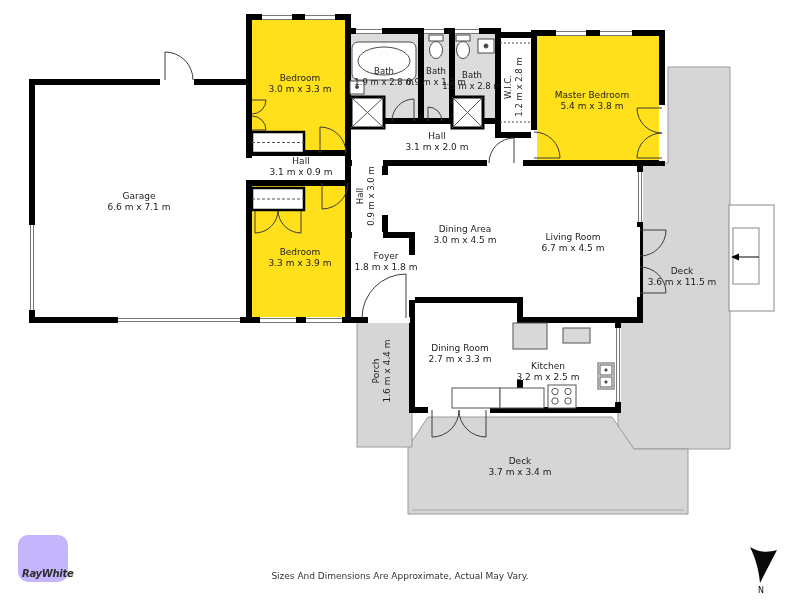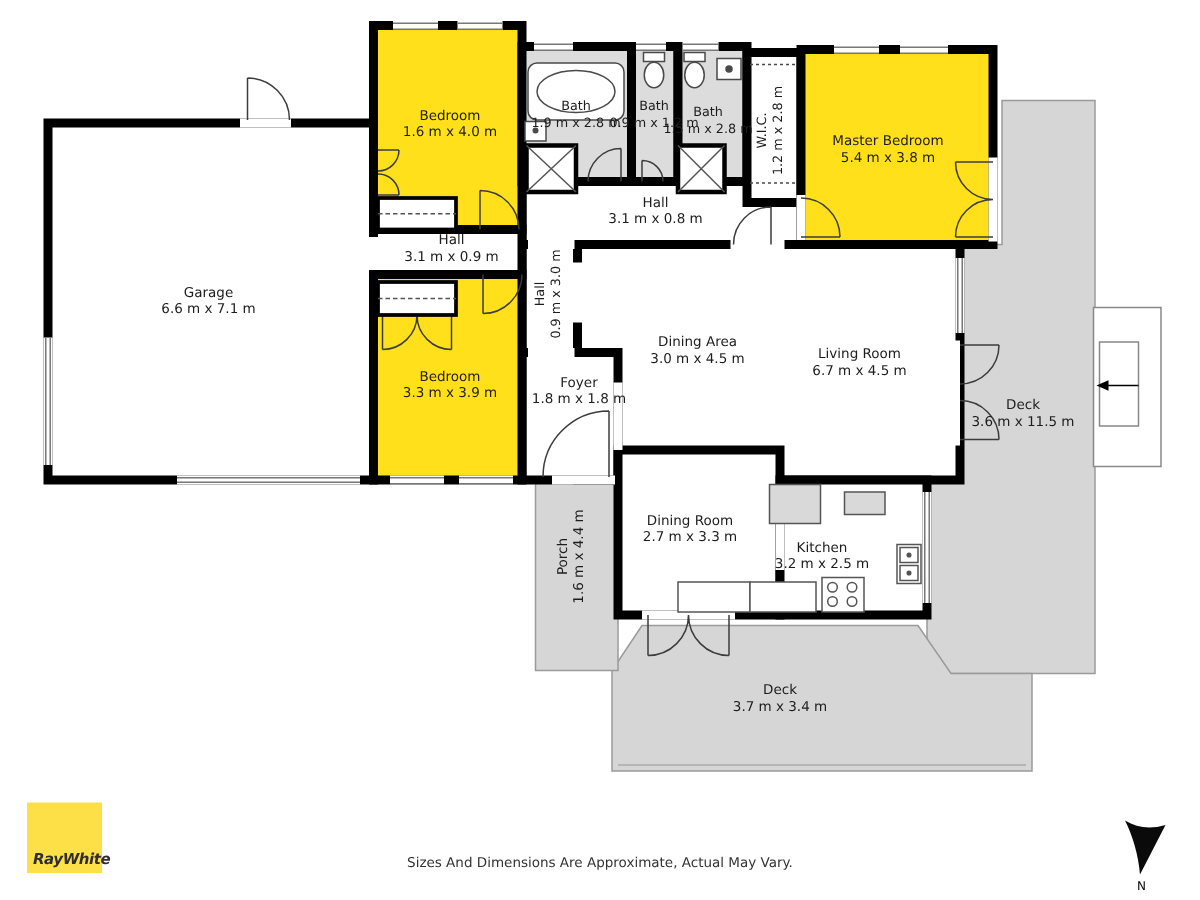--- a/index.html
+++ b/index.html
@@ -5,21 +5,21 @@
   html,body{margin:0;padding:0;background:#fff;}
   #stage{position:relative;width:800px;height:600px;background:#ffffff;overflow:hidden;
          font-family:"DejaVu Sans","Liberation Sans",sans-serif;}
   #plan-svg{position:absolute;left:0;top:0;}
   .lbl{position:absolute;transform:translate(-50%,-50%);text-align:center;
        font-size:9px;line-height:1.25;color:#1c1c1c;white-space:nowrap;}
   .lbl.small{font-size:8.5px;}
   .lbl.vert{transform:translate(-50%,-50%) rotate(-90deg);}
   .disclaimer{position:absolute;left:0;right:0;top:571px;text-align:center;
               font-size:9px;color:#333;}
-  .logo{position:absolute;left:18px;top:535px;width:50px;height:47px;background:#fde047;}
+  .logo{position:absolute;left:18px;top:535px;width:50px;height:47px;background:#c4b5fd;border-radius:10px;}
   .logo span{position:absolute;left:4px;bottom:3px;font-size:10px;font-weight:bold;
              font-style:italic;color:#2e2e2e;letter-spacing:-0.3px;}
   .north{position:absolute;left:745px;top:538px;width:40px;height:58px;}
 </style>
 </head>
 <body>
 
 <div id="stage">
 
   <svg id="plan-svg" width="800" height="600" viewBox="0 0 800 600">
@@ -176,21 +176,21 @@
       <polygon points="731,257 739,253.5 739,260.5" fill="#000" stroke="none"></polygon>
     </g>
   </svg>
 
   <div class="lbl" style="left:139px;top:202px">
     <div>Garage</div>
       <div>6.6 m x 7.1 m</div>
   </div>
   <div class="lbl" style="left:300px;top:84px">
     <div>Bedroom</div>
-      <div>1.6 m x 4.0 m</div>
+      <div>3.0 m x 3.3 m</div>
   </div>
   <div class="lbl small" style="left:384px;top:77px">
     <div>Bath</div>
       <div>1.9 m x 2.8 m</div>
   </div>
   <div class="lbl small" style="left:436px;top:77px">
     <div>Bath</div>
       <div>0.9 m x 1.2 m</div>
   </div>
   <div class="lbl small" style="left:472px;top:81px">
@@ -200,21 +200,21 @@
   <div class="lbl small vert" style="left:514px;top:87px">
     <div>W.I.C.</div>
       <div>1.2 m x 2.8 m</div>
   </div>
   <div class="lbl" style="left:592px;top:101px">
     <div>Master Bedroom</div>
       <div>5.4 m x 3.8 m</div>
   </div>
   <div class="lbl" style="left:437px;top:142px">
     <div>Hall</div>
-      <div>3.1 m x 0.8 m</div>
+      <div>3.1 m x 2.0 m</div>
   </div>
   <div class="lbl" style="left:301px;top:167px">
     <div>Hall</div>
       <div>3.1 m x 0.9 m</div>
   </div>
   <div class="lbl small vert" style="left:366px;top:196px">
     <div>Hall</div>
       <div>0.9 m x 3.0 m</div>
   </div>
   <div class="lbl" style="left:300px;top:258px">

